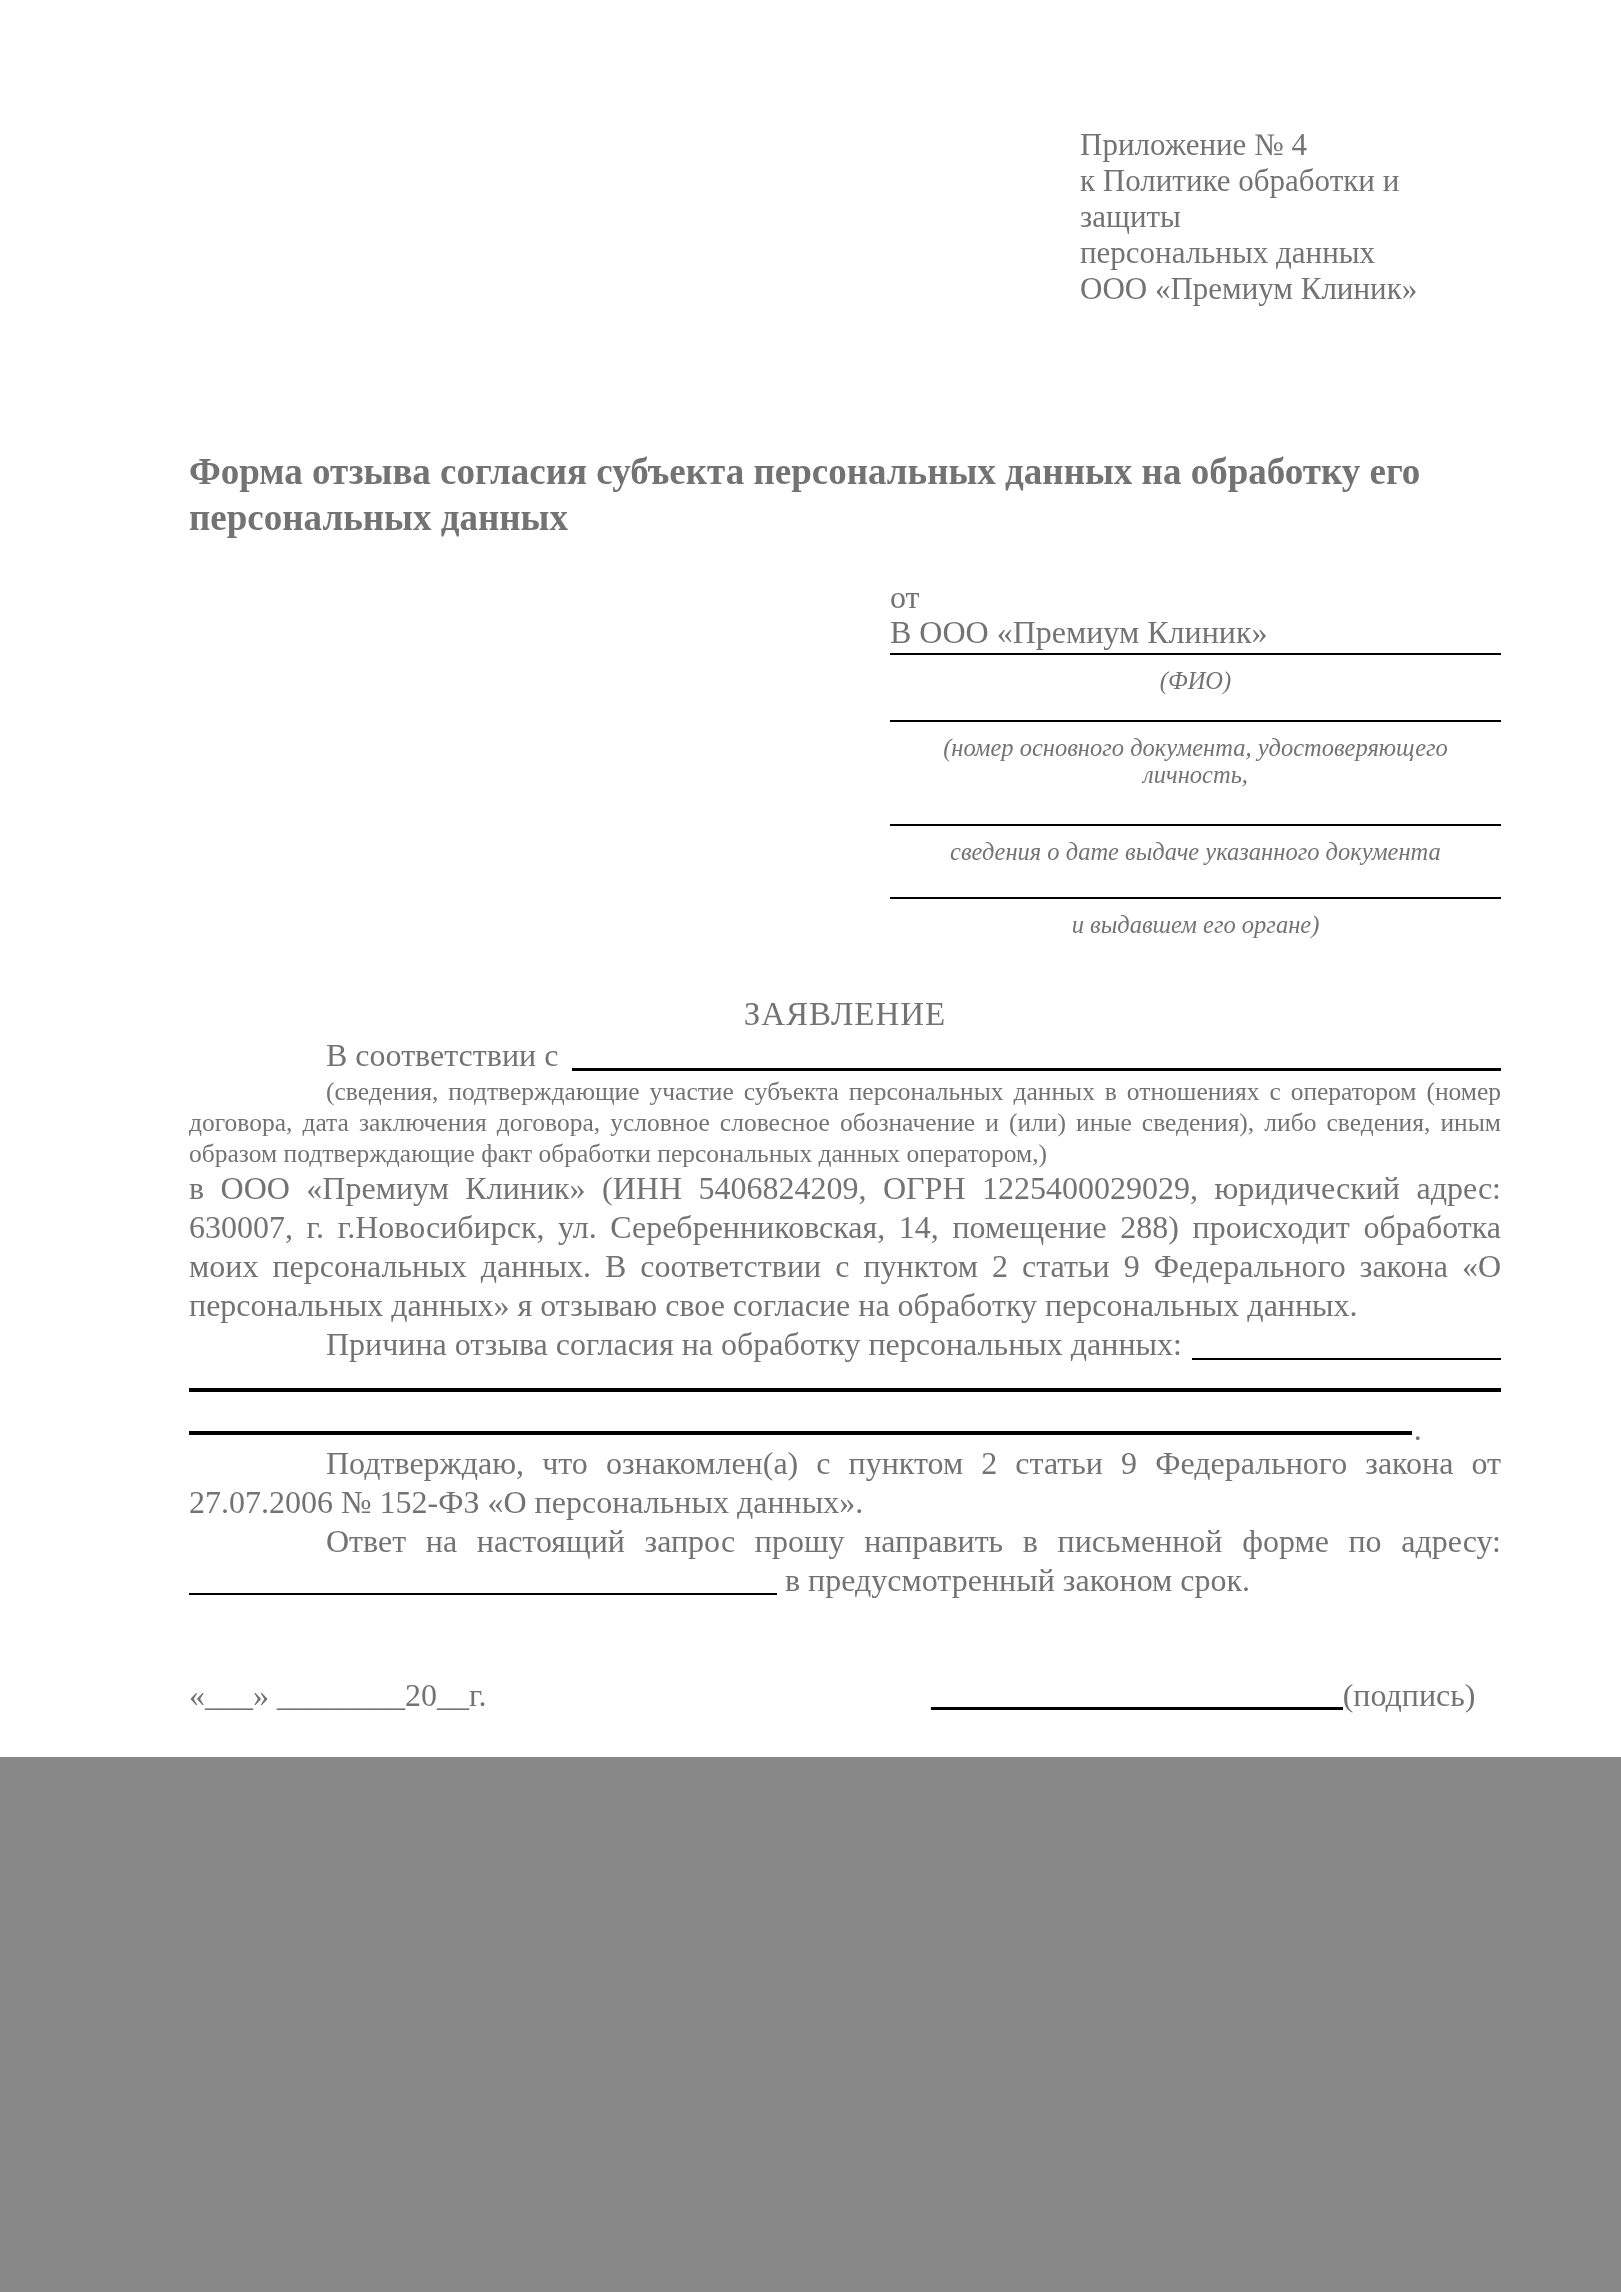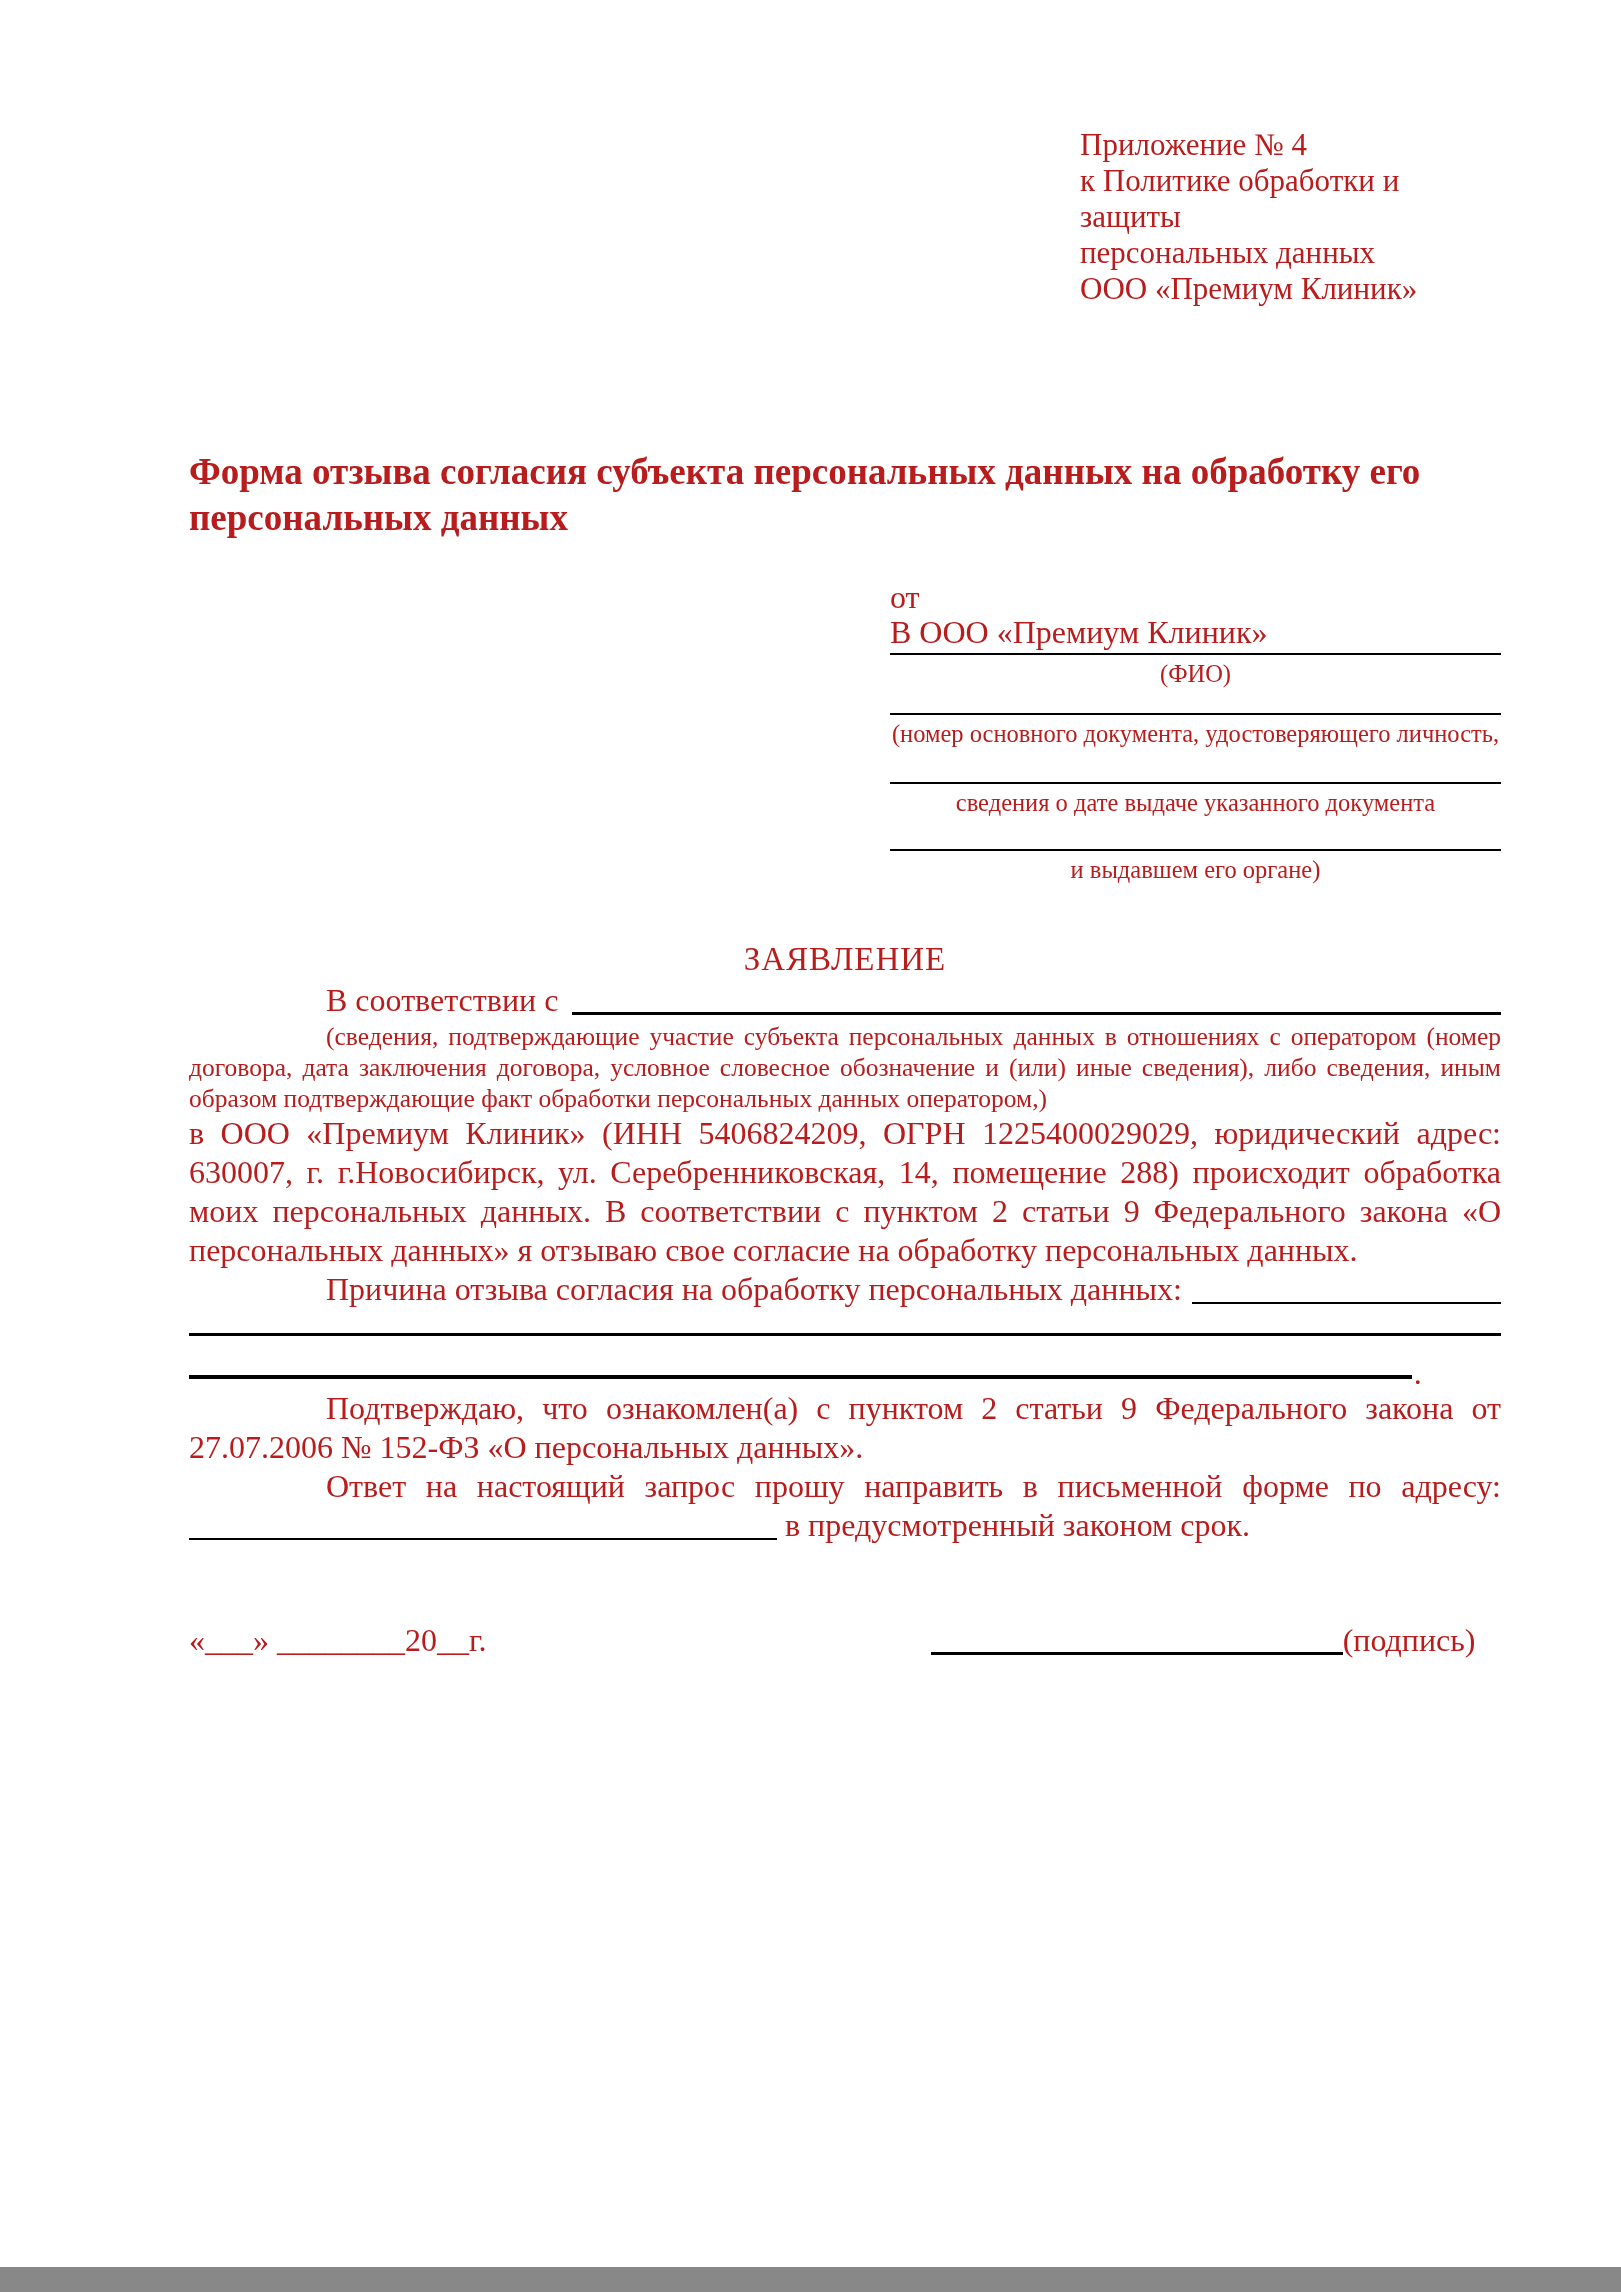--- a/index.html
+++ b/index.html
@@ -1,23 +1,23 @@
 <!DOCTYPE html>
 <html lang="ru"><head>
 <meta charset="utf-8">
 <style>
   * { margin: 0; padding: 0; box-sizing: border-box; }
   html, body { background: #888; }
   .page {
     position: relative;
     width: 1621px;
-    height: 2267px;
+    height: 1757px;
     margin: 0 auto;
     background: #ffffff;
-    color: #b91c1c;
+    color: #737373;
     font-family: "Liberation Serif", "DejaVu Serif", serif;
     font-size: 32px;
     padding: 127px 120px 0 189px;
     overflow: hidden;
   }
 
   
   .header-right {
     margin-left: auto;
     width: 421px;
@@ -41,24 +41,25 @@
     width: 611px;
     font-size: 32px;
     line-height: 35px;
   }
   .addressee .rule {
     height: 0;
     border-top: 2.9px solid #000;
   }
   .addressee .f1 .rule { margin-top: 2.9px; }
   .addressee .caption {
-    margin-top: 5px;
+    margin-top: 12px;
     text-align: center;
     font-size: 24.5px;
     line-height: 27.4px;
+    font-style: italic;
   }
   .addressee .f2 .rule { margin-top: 25.5px; }
   .addressee .f3 .rule { margin-top: 35px; }
   .addressee .f4 .rule { margin-top: 32px; }
 
   .statement-heading {
     margin-top: 56px;
     text-align: center;
     font-size: 33px;
     line-height: 41px;

